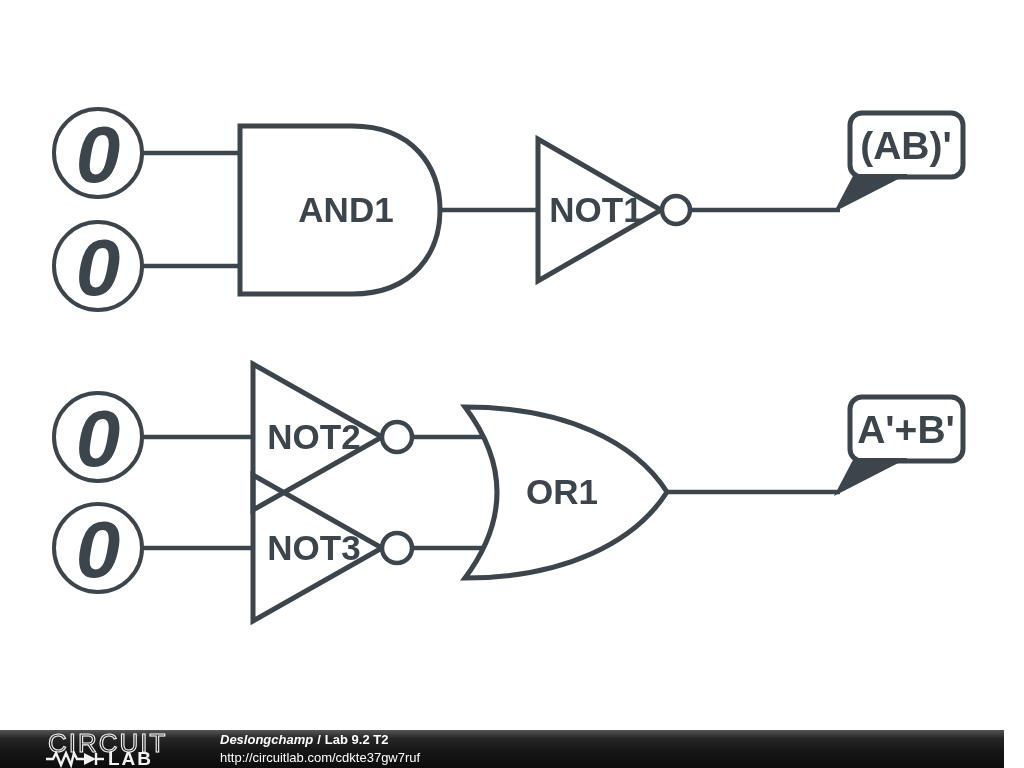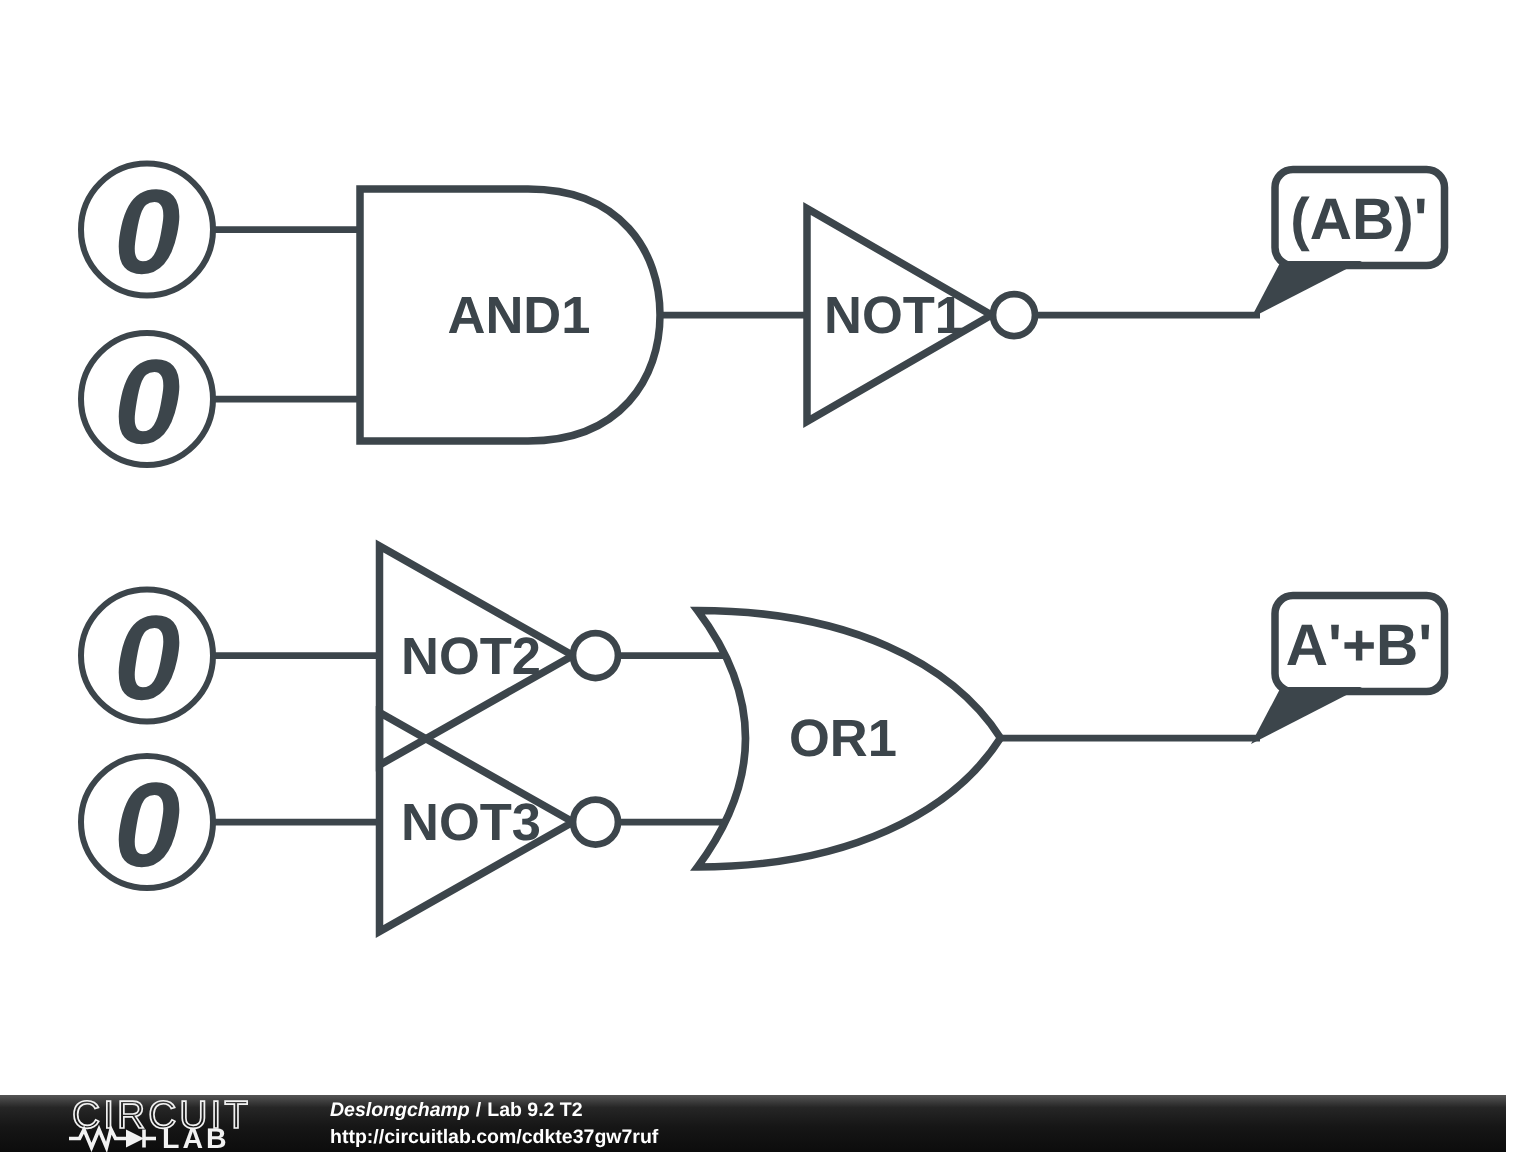--- a/index.html
+++ b/index.html
@@ -30,21 +30,21 @@
           display:flex;align-items:center;padding-left:40px;}
   .logo-svg{display:block;}
   .logo-circuit{font-family:"Liberation Sans",sans-serif;font-weight:400;font-size:26px;
                 fill:none;stroke:#f2f2f2;stroke-width:1.1px;letter-spacing:2px;}
   .logo-lab{font-family:"Liberation Sans",sans-serif;font-weight:700;font-size:19px;
             fill:#f2f2f2;letter-spacing:2px;}
   .lg-line{stroke:#f2f2f2;stroke-width:2.4;fill:none;}
   .credit{margin-left:40px;color:#ffffff;font-size:13px;line-height:18px;font-weight:700;}
   .credit .author{font-style:italic;}
   .credit .sep{margin:0 4px;}
-  .credit-url{font-weight:700;}
+  .credit-url{font-weight:400;}
 </style>
 </head>
 <body>
 
 <div class="page">
 
   <svg class="schematic" width="1024" height="730" viewBox="0 0 1024 730">
 
     <g>
 

